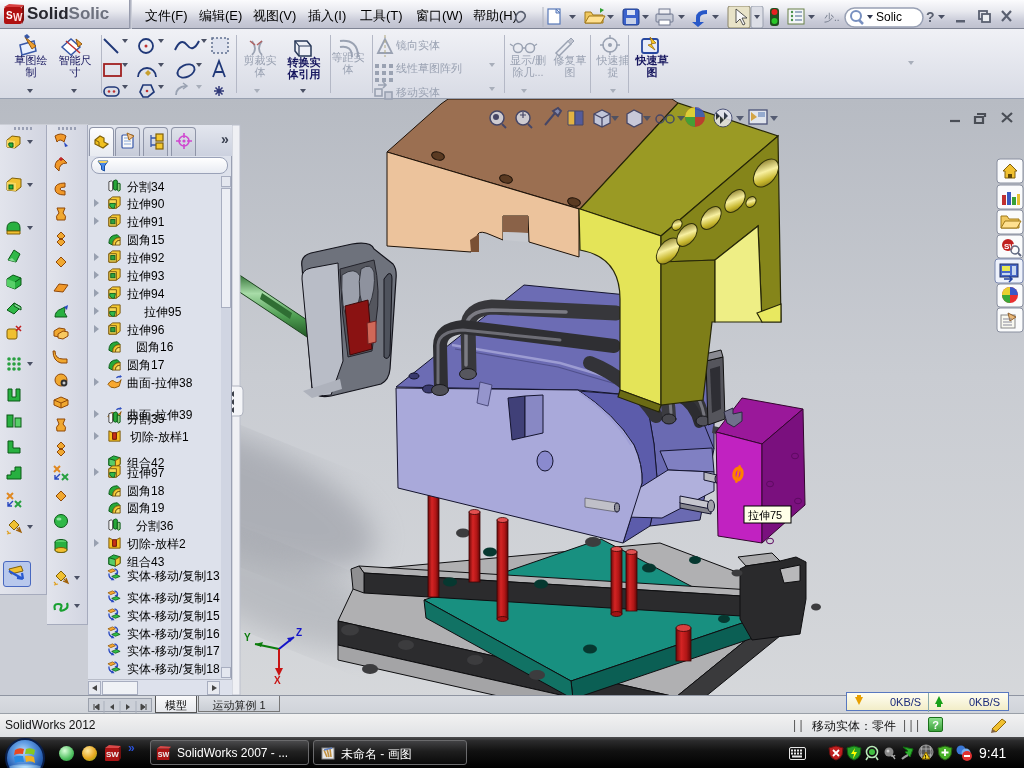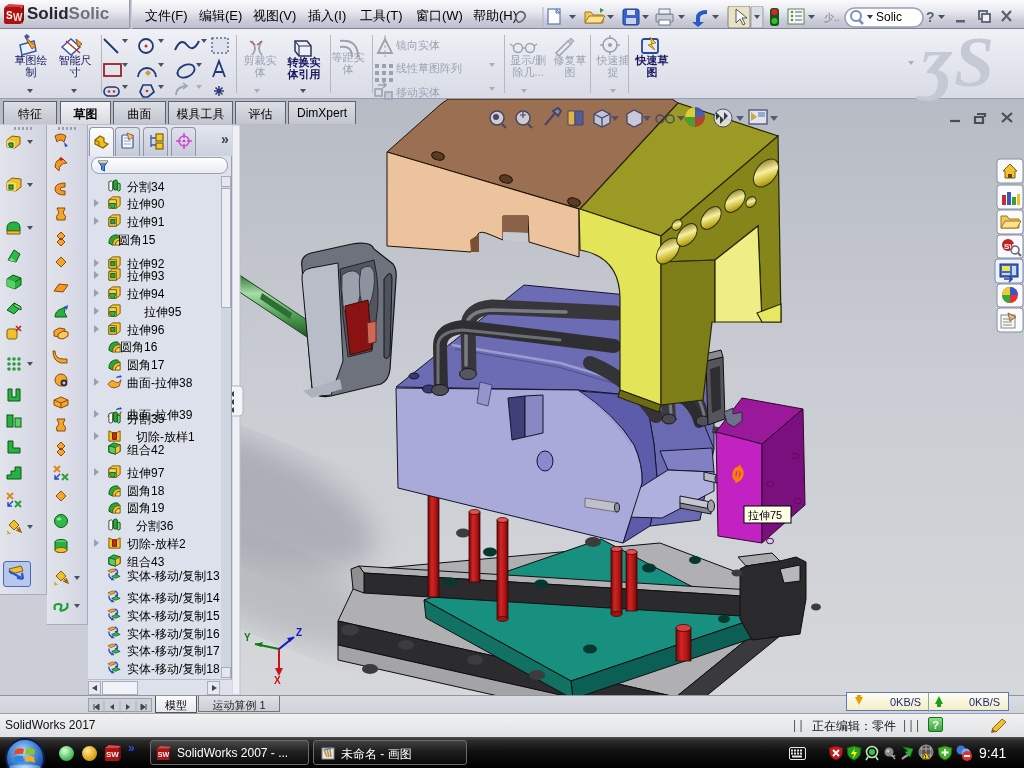--- a/index.html
+++ b/index.html
@@ -415,21 +415,20 @@
   <text x="414" y="16" font-size="14" font-weight="bold" fill="#5a6070">?</text>
   <path d="M426 9 l3.5 4 l3.5 -4 z" fill="#4a5064"></path>
   <rect x="444" y="14" width="9" height="2.5" fill="#5a6070"></rect>
   <rect x="467" y="5" width="8" height="8" fill="none" stroke="#5a6070" stroke-width="1.8"></rect>
         <rect x="470" y="8" width="8" height="8" fill="#eceef2" stroke="#5a6070" stroke-width="1.8"></rect>
   <path d="M490 5 L499 15 M499 5 L490 15" stroke="#5a6070" stroke-width="2.2"></path>
  </svg>
 </div>
 <div id="cmdmgr">
 
- <div class="abs" style="left:920px;top:-8px;font-size:72px;font-style:italic;font-weight:bold;color:#c4c9d6;font-family:'Liberation Serif',serif">ʒS</div>
  <svg class="abs" style="left:0;top:4px" width="920" height="69" viewBox="0 0 920 69">
 
   <path d="M20 12 L34 8 L36 18 L22 22 Z" fill="#e8f0ff" stroke="#3858a8" stroke-width="1.5"></path>
   <path d="M25 4 L36 13 L32 16 Z" fill="#f0a030" stroke="#905810"></path>
         <path d="M24 3 l3 -2 l3 3 l-3 2 z" fill="#3858a8"></path>
 
   <path d="M62 14 l9 -8 l9 8 l-9 8 z" fill="#fff" stroke="#3858a8" stroke-width="1.5"></path>
         <path d="M66 8 L80 20" stroke="#c03030" stroke-width="1.5"></path>
         <path d="M76 6 l6 5 l-4 3 z" fill="#f0a030" stroke="#905810"></path>
 
@@ -526,28 +525,20 @@
       <div class="darr" style="left:158px;top:56px"></div>
       <div class="darr darrg" style="left:196px;top:56px"></div>
  <div class="darr darrg" style="left:254px;top:60px"></div>
  <div class="darr" style="left:300px;top:60px"></div>
  <div class="darr darrg" style="left:908px;top:32px"></div>
  <div class="darr darrg" style="left:489px;top:34px"></div>
       <div class="darr darrg" style="left:489px;top:58px"></div>
  <div class="darr darrg" style="left:521px;top:60px"></div>
  <div class="darr darrg" style="left:610px;top:60px"></div>
 </div>
-<div id="tabstrip">
- <div class="cmtab" style="left:3px;width:54px">特征</div>
- <div class="cmtab act" style="left:60px;width:51px">草图</div>
- <div class="cmtab" style="left:113px;width:53px">曲面</div>
- <div class="cmtab" style="left:168px;width:65px">模具工具</div>
- <div class="cmtab" style="left:235px;width:51px">评估</div>
- <div class="cmtab" style="left:288px;width:68px">DimXpert</div>
-</div>
 <svg width="0" height="0" style="position:absolute">
 <defs>
 <symbol id="i_ext1" viewBox="0 0 16 16">
           <path d="M2 5 L6 2 L14 2 L14 11 L10 14 L2 14 Z" fill="#f4c830" stroke="#7a5a10" stroke-width="1"></path>
           <path d="M2 5 L10 5 L10 14 L2 14 Z" fill="#f8d855" stroke="#7a5a10" stroke-width="1"></path>
           <rect x="4" y="7" width="4.5" height="4.5" fill="#30a040" stroke="#106020" stroke-width="1"></rect>
         </symbol>
 <symbol id="i_ext2" viewBox="0 0 16 16">
           <path d="M2 5 L6 2 L14 2 L14 11 L10 14 L2 14 Z" fill="#f4c830" stroke="#7a5a10" stroke-width="1"></path>
           <path d="M2 5 L10 5 L10 14 L2 14 Z" fill="#f8d855" stroke="#7a5a10" stroke-width="1"></path>
@@ -892,23 +883,23 @@
         <span class="tar"></span>
         <svg class="abs" style="left:19px;top:1px" width="15" height="15">
           <use href="#i_ext1"></use>
         </svg>
         <span class="abs" style="left:39px;top:2px">拉伸91</span>
       </div>
 <div class="trow" style="top:105.1px">
         <svg class="abs" style="left:19px;top:1px" width="15" height="15">
           <use href="#i_fil"></use>
         </svg>
-        <span class="abs" style="left:30px;top:2px">圆角15</span>
-      </div>
-<div class="trow" style="top:129px">
+        <span class="abs" style="left:39px;top:2px">圆角15</span>
+      </div>
+<div class="trow" style="top:123.0px">
         <span class="tar"></span>
         <svg class="abs" style="left:19px;top:1px" width="15" height="15">
           <use href="#i_ext1"></use>
         </svg>
         <span class="abs" style="left:39px;top:2px">拉伸92</span>
       </div>
 <div class="trow" style="top:140.9px">
         <span class="tar"></span>
         <svg class="abs" style="left:19px;top:1px" width="15" height="15">
           <use href="#i_ext1"></use>
@@ -933,21 +924,21 @@
         <span class="tar"></span>
         <svg class="abs" style="left:19px;top:1px" width="15" height="15">
           <use href="#i_ext1"></use>
         </svg>
         <span class="abs" style="left:39px;top:2px">拉伸96</span>
       </div>
 <div class="trow" style="top:212.4px">
         <svg class="abs" style="left:19px;top:1px" width="15" height="15">
           <use href="#i_fil"></use>
         </svg>
-        <span class="abs" style="left:32px;top:2px">圆角16</span>
+        <span class="abs" style="left:48px;top:2px">圆角16</span>
       </div>
 <div class="trow" style="top:230.3px">
         <svg class="abs" style="left:19px;top:1px" width="15" height="15">
           <use href="#i_fil"></use>
         </svg>
         <span class="abs" style="left:39px;top:2px">圆角17</span>
       </div>
 <div class="trow" style="top:248.2px">
         <span class="tar"></span>
         <svg class="abs" style="left:19px;top:1px" width="15" height="15">
@@ -966,23 +957,23 @@
         <svg class="abs" style="left:19px;top:1px" width="15" height="15">
           <use href="#i_split"></use>
         </svg>
         <span class="abs" style="left:39px;top:2px">分割35</span>
       </div>
 <div class="trow" style="top:301.8px">
         <span class="tar"></span>
         <svg class="abs" style="left:19px;top:1px" width="15" height="15">
           <use href="#i_cutl"></use>
         </svg>
-        <span class="abs" style="left:48px;top:2px">切除-放样1</span>
-      </div>
-<div class="trow" style="top:315px">
+        <span class="abs" style="left:42px;top:2px">切除-放样1</span>
+      </div>
+<div class="trow" style="top:328px">
         <svg class="abs" style="left:19px;top:1px" width="15" height="15">
           <use href="#i_comb"></use>
         </svg>
         <span class="abs" style="left:39px;top:2px">组合42</span>
       </div>
 <div class="trow" style="top:337.6px">
         <span class="tar"></span>
         <svg class="abs" style="left:19px;top:1px" width="15" height="15">
           <use href="#i_ext2"></use>
         </svg>
@@ -1088,23 +1079,23 @@
 <div class="abs" style="left:846px;top:692px;width:163px;height:19px;border:1px solid #5878c0;background:linear-gradient(#fffef2,#f2edc8);font-size:11px;color:#1a2a7a;z-index:5">
  <span class="abs" style="left:8px;top:4px;width:0;height:0;border-left:4px solid transparent;border-right:4px solid transparent;border-top:8px solid #e8a000"></span>
       <span class="abs" style="left:10px;top:2px;width:4px;height:4px;background:#e8a000"></span>
  <span class="abs" style="left:43px;top:3px">0KB/S</span>
  <span class="abs" style="left:88px;top:3px;width:0;height:0;border-left:4px solid transparent;border-right:4px solid transparent;border-bottom:8px solid #18a018"></span>
       <span class="abs" style="left:90px;top:9px;width:4px;height:5px;background:#18a018"></span>
  <span class="abs" style="left:122px;top:3px">0KB/S</span>
  <span class="abs" style="left:81px;top:0;width:1px;height:19px;background:#8aa"></span>
 </div>
 <div id="statusbar">
- <span class="abs" style="left:5px;top:4px">SolidWorks 2017</span>
+ <span class="abs" style="left:5px;top:4px">SolidWorks 2012</span>
  <span class="abs" style="left:793px;top:4px;color:#555">| |</span>
- <span class="abs" style="left:812px;top:4px">正在编辑：零件</span>
+ <span class="abs" style="left:812px;top:4px">移动实体：零件</span>
  <span class="abs" style="left:903px;top:4px;color:#555">| | |</span>
  <div class="abs" style="left:928px;top:3px;width:15px;height:15px;background:linear-gradient(#8ce08c,#3aa03a);border:1px solid #1a701a;border-radius:2px;color:#fff;font-size:11px;font-weight:bold;text-align:center;line-height:14px">?</div>
  <svg class="abs" style="left:990px;top:3px" width="18" height="16" viewBox="0 0 18 16">
         <path d="M2 12 L12 2 l4 3 L6 15 Z" fill="#f0c030" stroke="#906808"></path>
         <path d="M2 12 l4 3 l-5 1 z" fill="#806040"></path>
       </svg>
 </div>
 <div id="taskbar">
  
  <circle><div class="abs" style="left:5px;top:1px;width:40px;height:30px;overflow:hidden">

